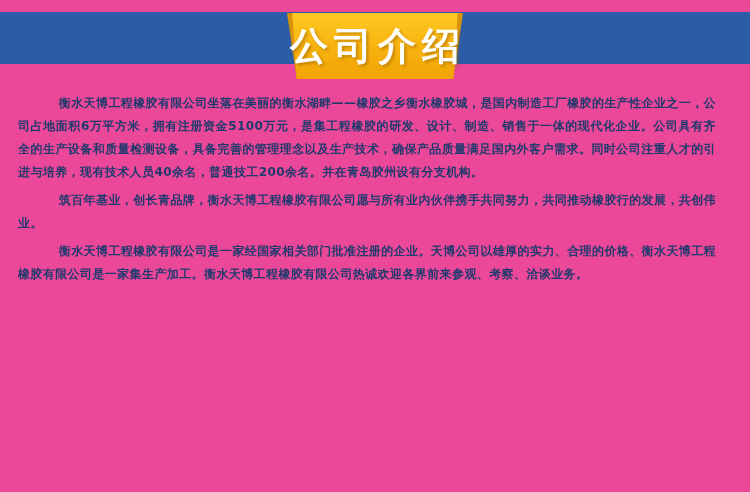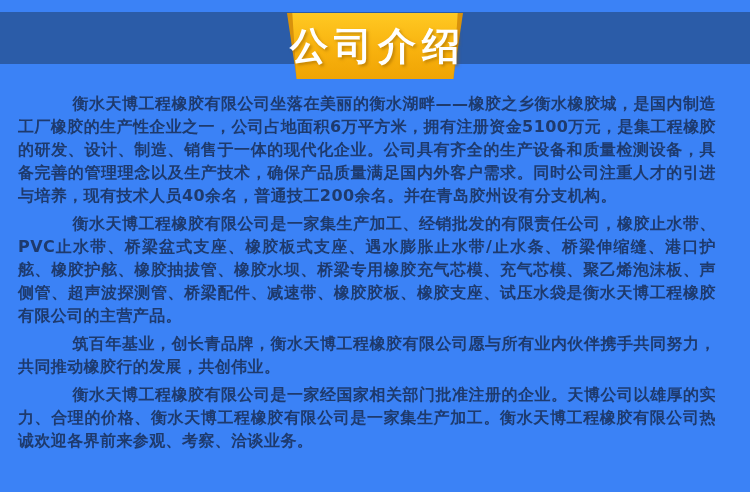--- a/index.html
+++ b/index.html
@@ -5,21 +5,21 @@
   html, body {
     margin: 0;
     padding: 0;
     background: #ffffff;
     font-family: "DejaVu Sans", "Liberation Sans", sans-serif;
   }
   .page {
     position: relative;
     width: 750px;
     height: 492px;
-    background: #3b82f6;
+    background: #ec4899;
     overflow: hidden;
   }
   
   .banner {
     position: relative;
     height: 82px;
   }
   .banner-band {
     position: absolute;
     top: 12px;
@@ -59,21 +59,21 @@
     font-size: 38px;
     font-weight: bold;
     letter-spacing: 6px;
     text-shadow: 2px 2px 3px rgba(150, 95, 0, 0.5);
     white-space: nowrap;
   }
   
   .intro-text {
     padding: 10px 34px 0 18px;
     color: #1e3a6d;
-    font-size: 16px;
+    font-size: 12px;
     line-height: 23px;
     font-weight: 600;
     letter-spacing: 0.4px;
     text-align: justify;
     text-justify: inter-character;
   }
   .intro-text p {
     margin: 0 0 5px 0;
     text-indent: 3.4em;
     word-break: break-all;
@@ -88,18 +88,17 @@
     <div class="banner-band"></div>
     <div class="title-ribbon">
       <div class="ribbon-back"></div>
       <div class="ribbon-face"></div>
       <h1 class="ribbon-title">公司介绍</h1>
     </div>
   </header>
 
   <main class="intro-text">
     <p>衡水天博工程橡胶有限公司坐落在美丽的衡水湖畔——橡胶之乡衡水橡胶城，是国内制造工厂橡胶的生产性企业之一，公司占地面积6万平方米，拥有注册资金5100万元，是集工程橡胶的研发、设计、制造、销售于一体的现代化企业。公司具有齐全的生产设备和质量检测设备，具备完善的管理理念以及生产技术，确保产品质量满足国内外客户需求。同时公司注重人才的引进与培养，现有技术人员40余名，普通技工200余名。并在青岛胶州设有分支机构。</p>
-    <p>衡水天博工程橡胶有限公司是一家集生产加工、经销批发的有限责任公司，橡胶止水带、PVC止水带、桥梁盆式支座、橡胶板式支座、遇水膨胀止水带/止水条、桥梁伸缩缝、港口护舷、橡胶护舷、橡胶抽拔管、橡胶水坝、桥梁专用橡胶充气芯模、充气芯模、聚乙烯泡沫板、声侧管、超声波探测管、桥梁配件、减速带、橡胶胶板、橡胶支座、试压水袋是衡水天博工程橡胶有限公司的主营产品。</p>
     <p>筑百年基业，创长青品牌，衡水天博工程橡胶有限公司愿与所有业内伙伴携手共同努力，共同推动橡胶行的发展，共创伟业。</p>
     <p>衡水天博工程橡胶有限公司是一家经国家相关部门批准注册的企业。天博公司以雄厚的实力、合理的价格、衡水天博工程橡胶有限公司是一家集生产加工。衡水天博工程橡胶有限公司热诚欢迎各界前来参观、考察、洽谈业务。</p>
   </main>
 
 </div>
 
 </body></html>

